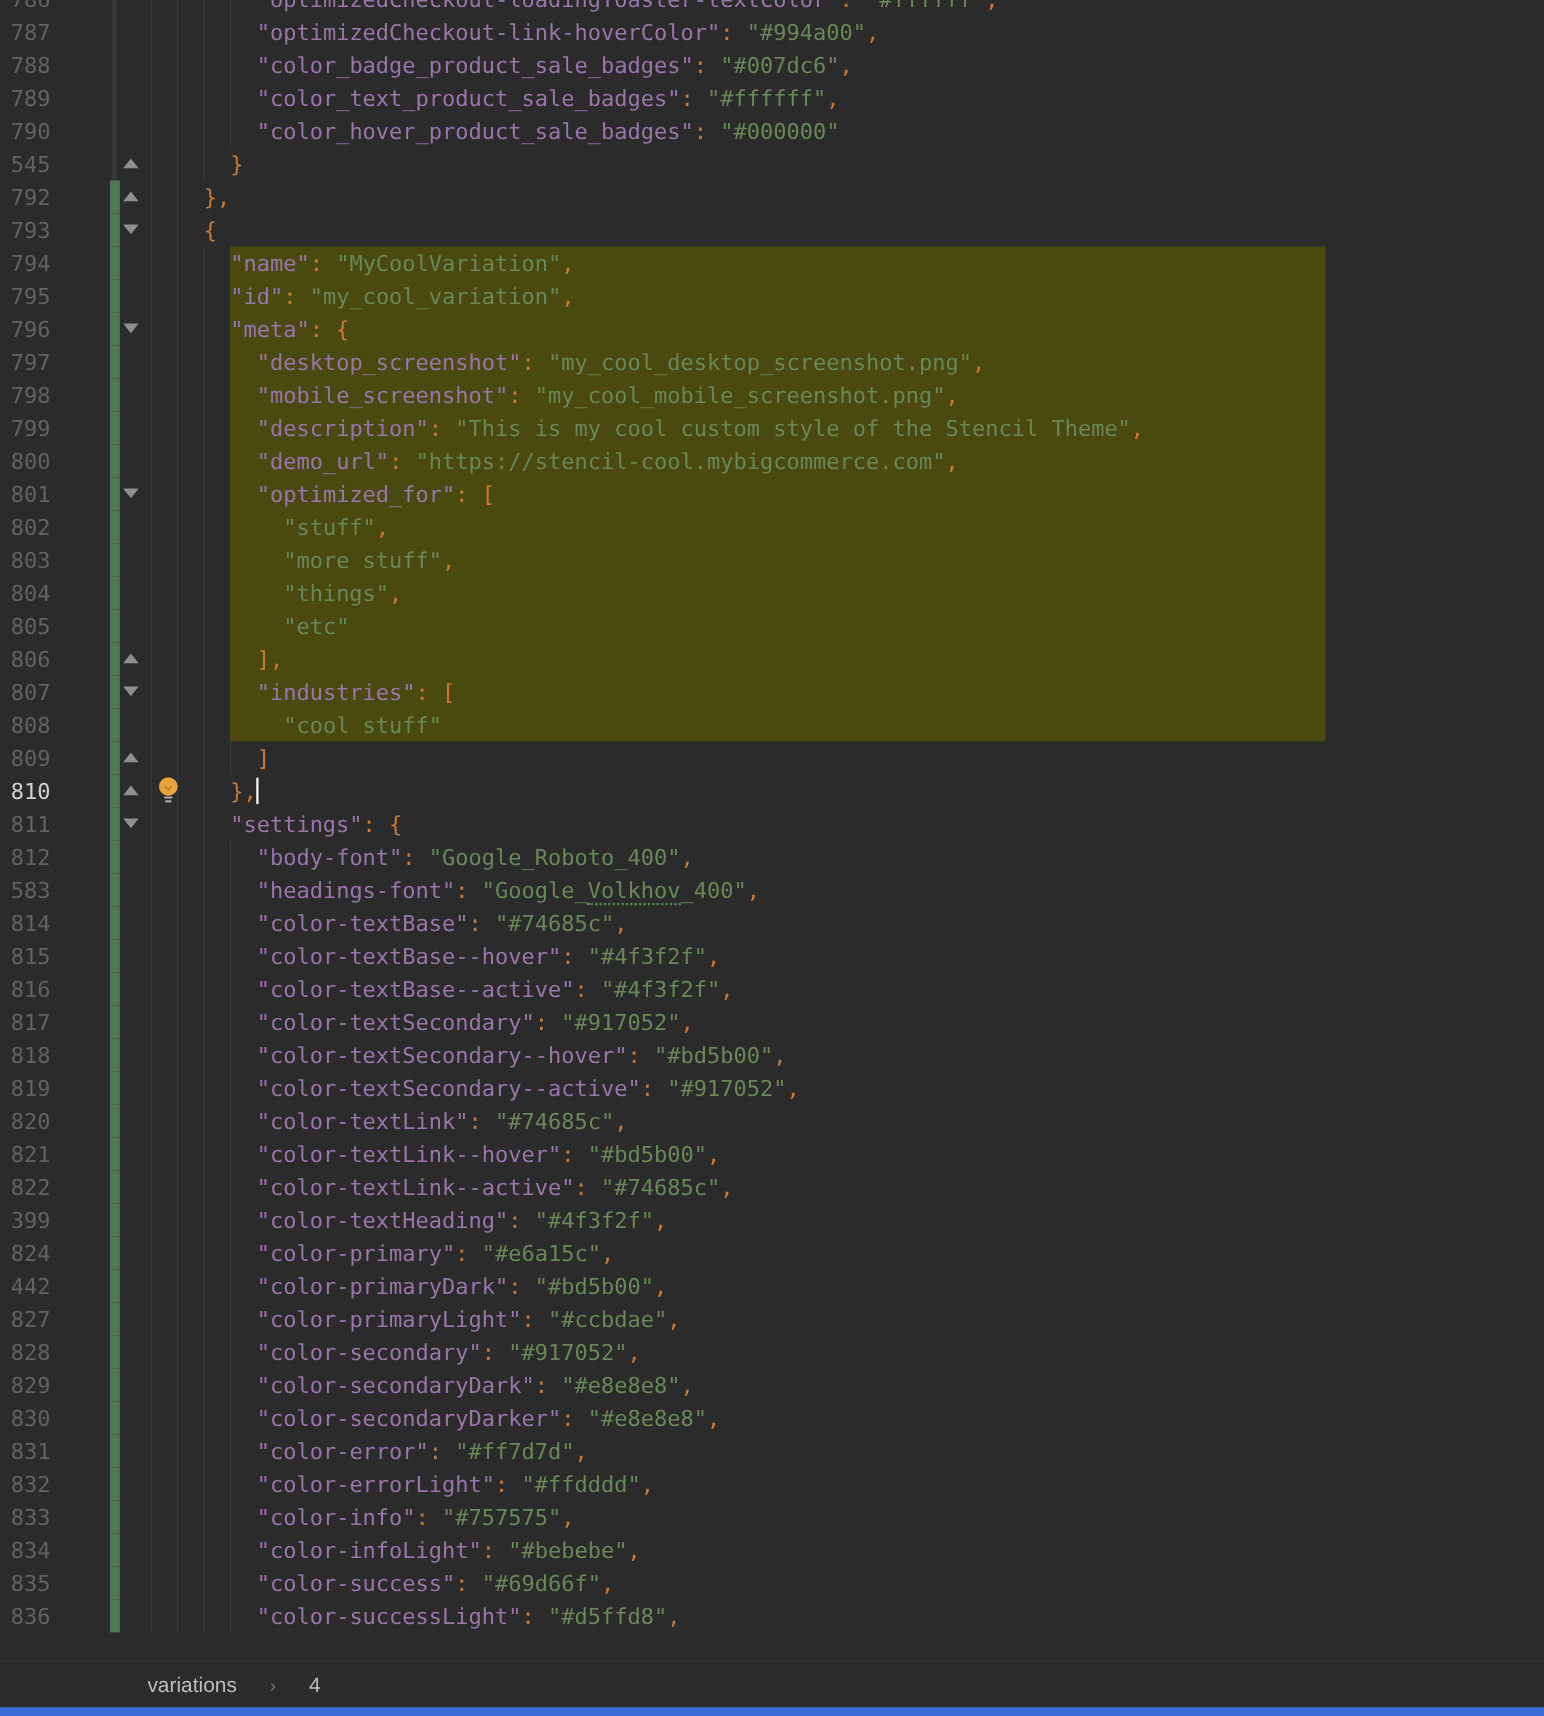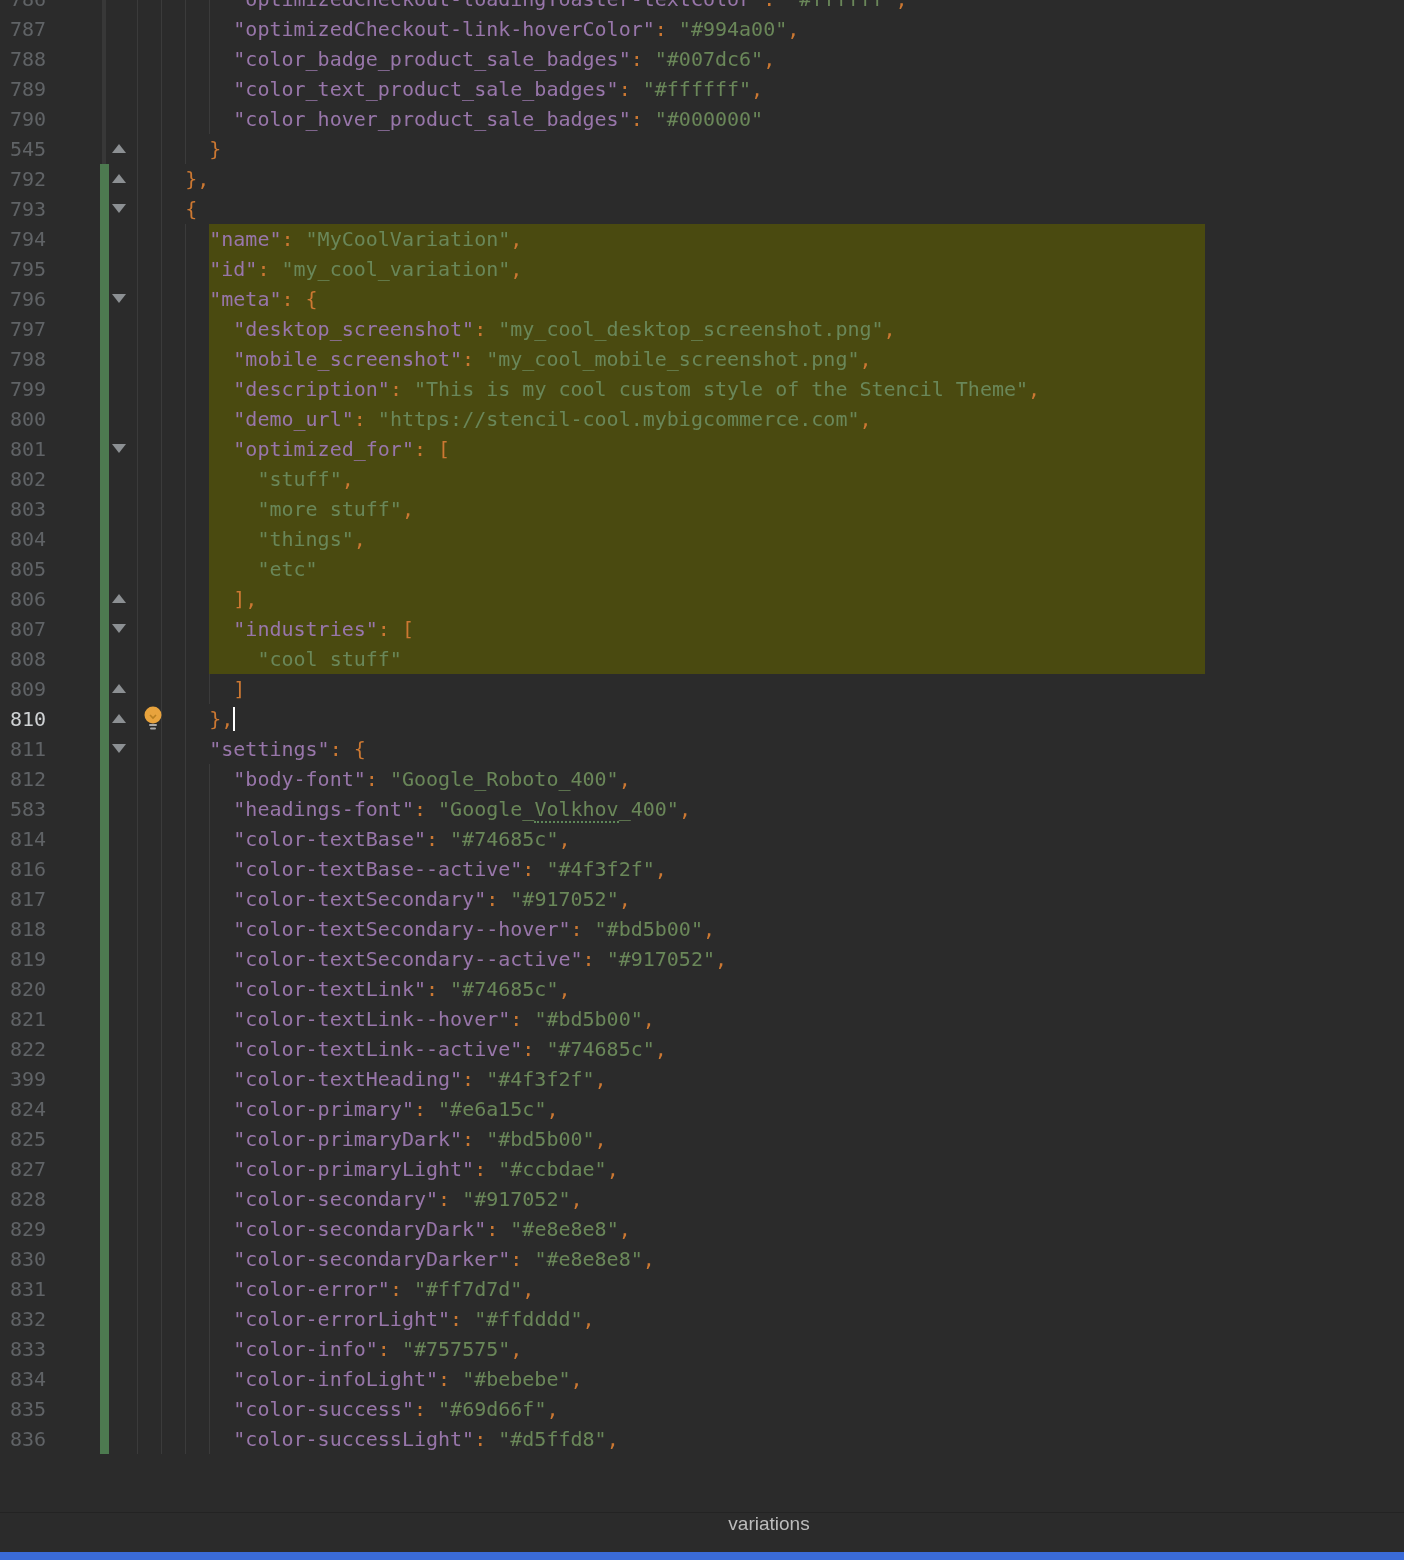--- a/index.html
+++ b/index.html
@@ -40,21 +40,20 @@
     background:var(--hl,#4a4a10);z-index:1;
   }
   .bulb{position:absolute;left:141px;top:705px;width:24px;height:26px;z-index:3;}
   
   .crumbs{
     position:absolute;left:0;top:1512px;width:1404px;height:40px;
     background:var(--bg,#2b2b2b);border-top:1px solid #232323;
     display:flex;align-items:center;gap:30px;padding-left:134px;box-sizing:border-box;
     font-family:"Liberation Sans","DejaVu Sans",sans-serif;font-size:19px;
     color:var(--crumb,#bcbcbc);
-    flex-direction:column;
   }
   .crumb{cursor:default;}
   .crumb-sep{color:#6e7275;font-size:17px;}
   .bottom-bar{position:absolute;left:0;top:1552px;width:1404px;height:8px;background:var(--bluebar,#3a6bd8);}
 </style>
 </head>
 <body>
 
 <div class="app">
 
@@ -325,20 +324,29 @@
           <div class="guide" style="left: calc(6ch + 137px);"></div>
           <span class="ln">814</span>
           <span class="vcs chg"></span>
           <span class="code"><span class="ind" style="width: 8ch;"></span><span class="tk-key">"color-textBase"</span><span class="tk-punc">: </span><span class="tk-str">"#74685c"</span><span class="tk-punc">,</span></span>
         </div>
         <div class="line">
           <div class="guide" style="left: calc(0ch + 137px);"></div>
           <div class="guide" style="left: calc(2ch + 137px);"></div>
           <div class="guide" style="left: calc(4ch + 137px);"></div>
           <div class="guide" style="left: calc(6ch + 137px);"></div>
+          <span class="ln">815</span>
+          <span class="vcs chg"></span>
+          <span class="code"><span class="ind" style="width: 8ch;"></span><span class="tk-key">"color-textBase--hover"</span><span class="tk-punc">: </span><span class="tk-str">"#4f3f2f"</span><span class="tk-punc">,</span></span>
+        </div>
+        <div class="line">
+          <div class="guide" style="left: calc(0ch + 137px);"></div>
+          <div class="guide" style="left: calc(2ch + 137px);"></div>
+          <div class="guide" style="left: calc(4ch + 137px);"></div>
+          <div class="guide" style="left: calc(6ch + 137px);"></div>
           <span class="ln">816</span>
           <span class="vcs chg"></span>
           <span class="code"><span class="ind" style="width: 8ch;"></span><span class="tk-key">"color-textBase--active"</span><span class="tk-punc">: </span><span class="tk-str">"#4f3f2f"</span><span class="tk-punc">,</span></span>
         </div>
         <div class="line">
           <div class="guide" style="left: calc(0ch + 137px);"></div>
           <div class="guide" style="left: calc(2ch + 137px);"></div>
           <div class="guide" style="left: calc(4ch + 137px);"></div>
           <div class="guide" style="left: calc(6ch + 137px);"></div>
           <span class="ln">817</span>
@@ -406,21 +414,21 @@
           <div class="guide" style="left: calc(6ch + 137px);"></div>
           <span class="ln">824</span>
           <span class="vcs chg"></span>
           <span class="code"><span class="ind" style="width: 8ch;"></span><span class="tk-key">"color-primary"</span><span class="tk-punc">: </span><span class="tk-str">"#e6a15c"</span><span class="tk-punc">,</span></span>
         </div>
         <div class="line">
           <div class="guide" style="left: calc(0ch + 137px);"></div>
           <div class="guide" style="left: calc(2ch + 137px);"></div>
           <div class="guide" style="left: calc(4ch + 137px);"></div>
           <div class="guide" style="left: calc(6ch + 137px);"></div>
-          <span class="ln">825</span>
+          <span class="ln">442</span>
           <span class="vcs chg"></span>
           <span class="code"><span class="ind" style="width: 8ch;"></span><span class="tk-key">"color-primaryDark"</span><span class="tk-punc">: </span><span class="tk-str">"#bd5b00"</span><span class="tk-punc">,</span></span>
         </div>
         <div class="line">
           <div class="guide" style="left: calc(0ch + 137px);"></div>
           <div class="guide" style="left: calc(2ch + 137px);"></div>
           <div class="guide" style="left: calc(4ch + 137px);"></div>
           <div class="guide" style="left: calc(6ch + 137px);"></div>
           <span class="ln">827</span>
           <span class="vcs chg"></span>

